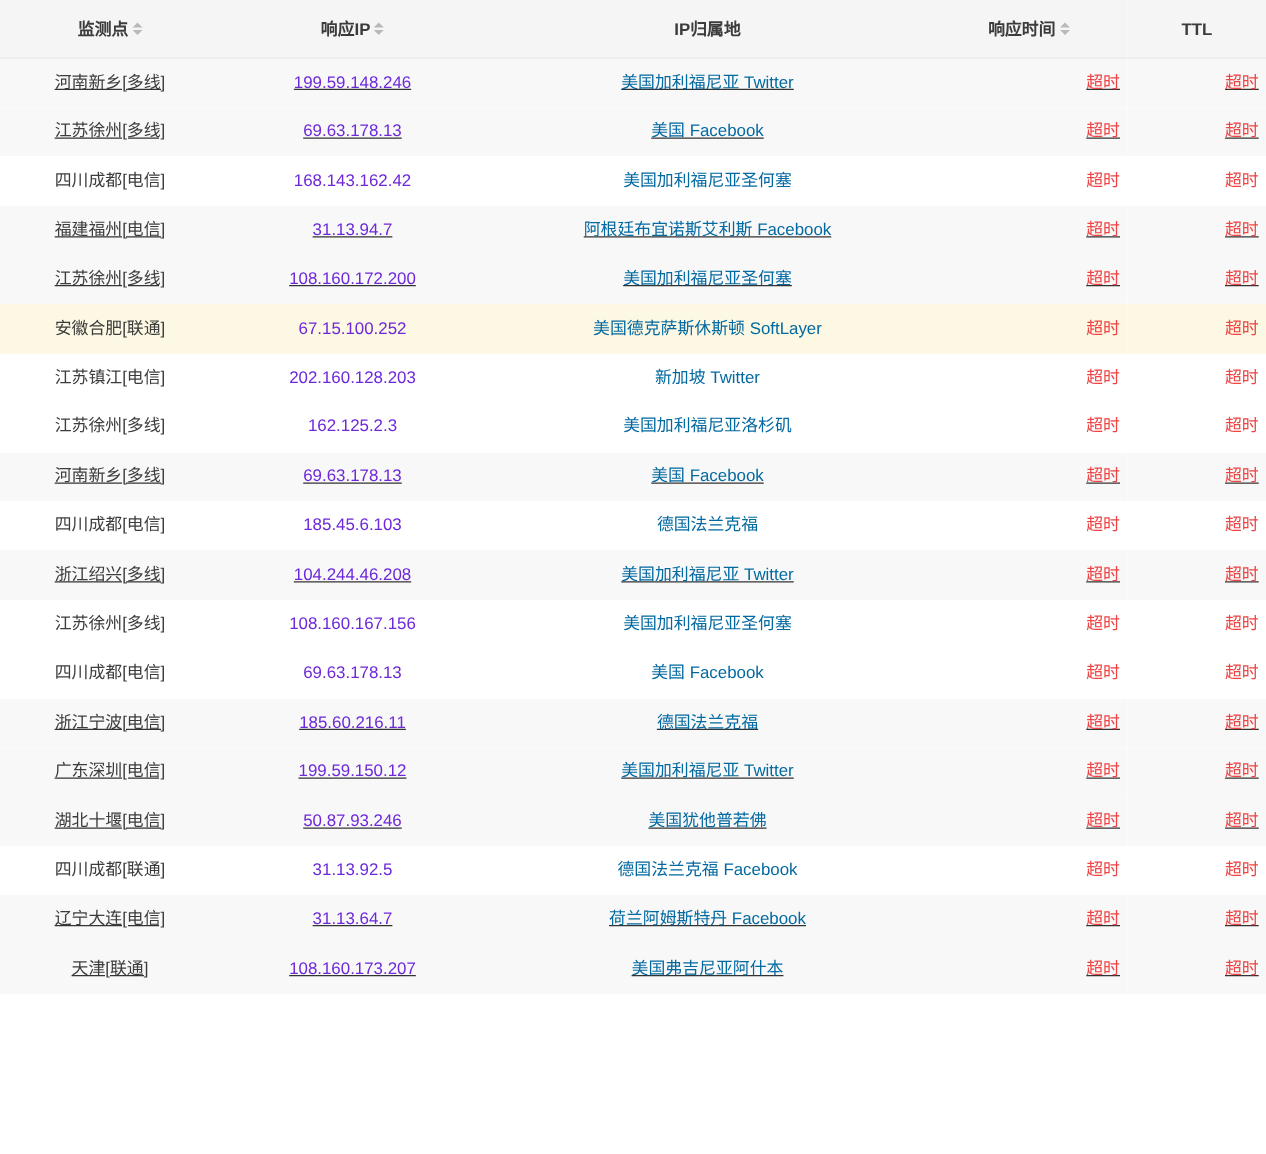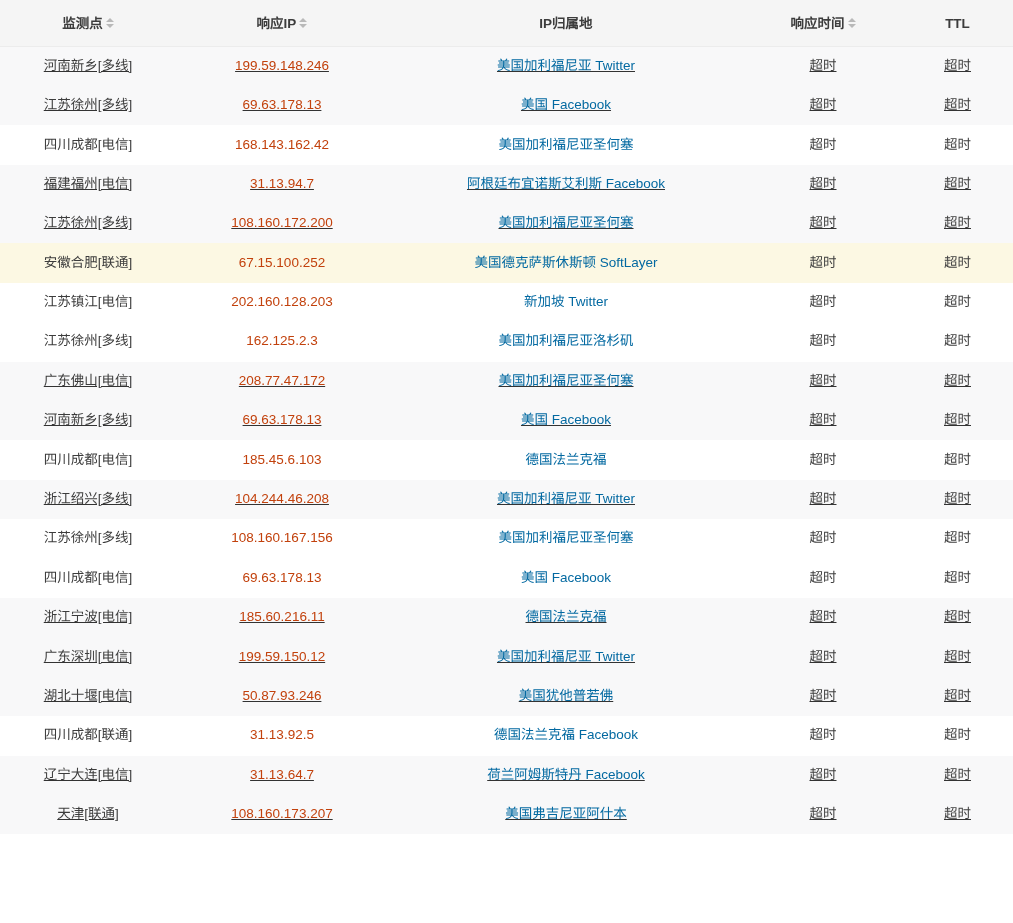--- a/index.html
+++ b/index.html
@@ -82,26 +82,26 @@
     overflow: hidden;
     text-overflow: ellipsis;
   }
 
   tbody tr.stripe-gray  { background: #f8f8f9; text-decoration: underline; }
   tbody tr.stripe-white { background: #ffffff; }
   tbody tr.stripe-hl    { background: #fcf8e3; }
 
   td.cell-node { color: #3c3c3c; }
   td.cell-ip a {
-    color: #c2410c;
+    color: #6d28d9;
     text-decoration: none;
     cursor: pointer;
   }
   td.cell-loc { color: #0369a1; }
-  td.cell-rt, td.cell-ttl { color: #404040; }
+  td.cell-rt, td.cell-ttl { color: #ef4444; text-align: right; }
 </style>
 </head>
 <body>
 
 <table class="ping-table">
   <colgroup>
     <col class="c-node">
       <col class="c-ip">
       <col class="c-loc">
       <col class="c-rt">
@@ -189,27 +189,20 @@
         <td class="cell-ttl">超时</td>
       </tr>
       <tr class="stripe-white">
         <td class="cell-node">江苏徐州[多线]</td>
         <td class="cell-ip"><a>162.125.2.3</a></td>
         <td class="cell-loc">美国加利福尼亚洛杉矶</td>
         <td class="cell-rt">超时</td>
         <td class="cell-ttl">超时</td>
       </tr>
       <tr class="stripe-gray">
-        <td class="cell-node">广东佛山[电信]</td>
-        <td class="cell-ip"><a>208.77.47.172</a></td>
-        <td class="cell-loc">美国加利福尼亚圣何塞</td>
-        <td class="cell-rt">超时</td>
-        <td class="cell-ttl">超时</td>
-      </tr>
-      <tr class="stripe-gray">
         <td class="cell-node">河南新乡[多线]</td>
         <td class="cell-ip"><a>69.63.178.13</a></td>
         <td class="cell-loc">美国 Facebook</td>
         <td class="cell-rt">超时</td>
         <td class="cell-ttl">超时</td>
       </tr>
       <tr class="stripe-white">
         <td class="cell-node">四川成都[电信]</td>
         <td class="cell-ip"><a>185.45.6.103</a></td>
         <td class="cell-loc">德国法兰克福</td>

